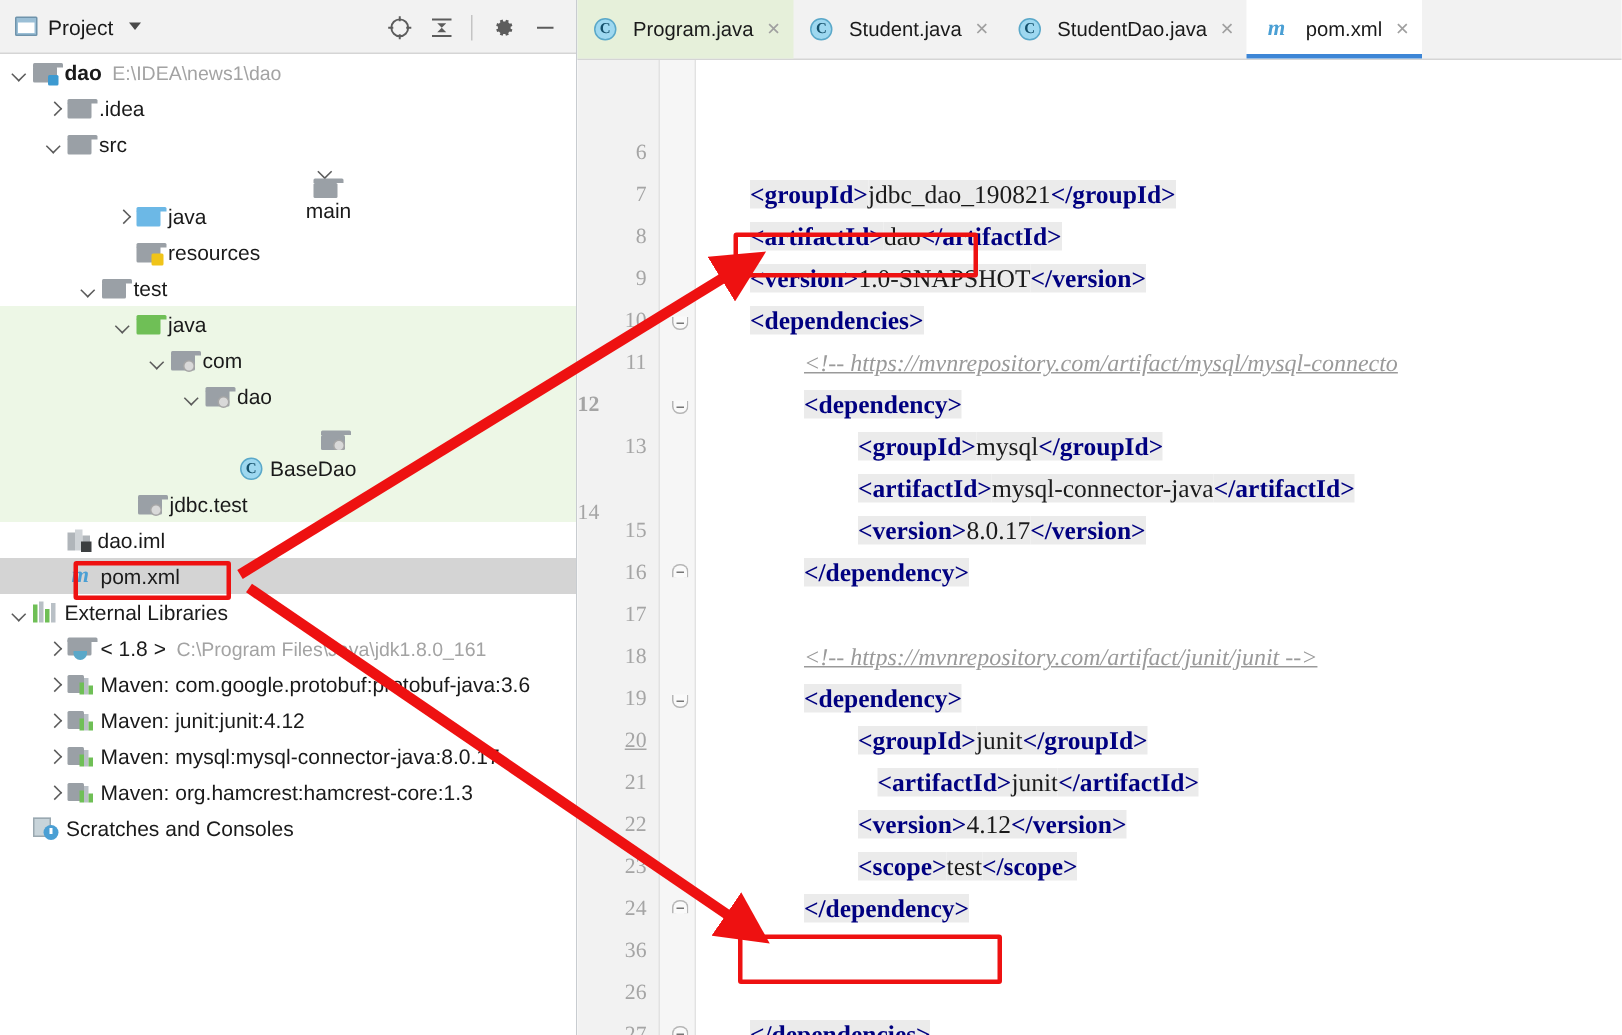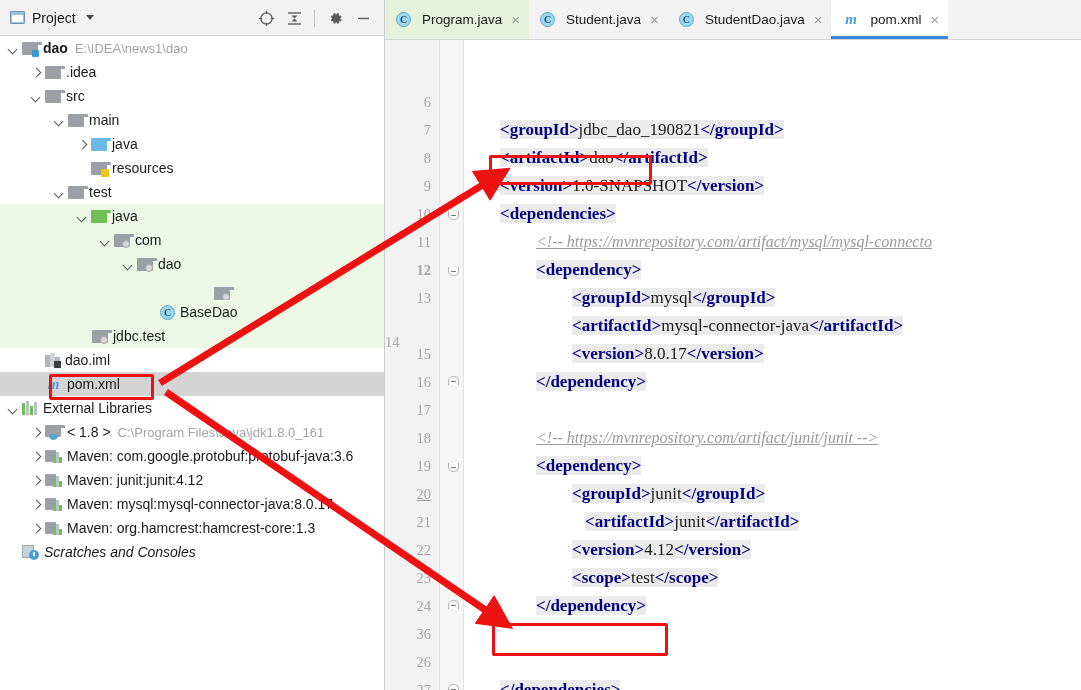--- a/index.html
+++ b/index.html
@@ -237,21 +237,21 @@
           <span class="lbl">.idea</span>
         </div>
         <div class="row" style="padding-left: 31px;">
           <span class="arrow down"></span>
           <span class="ic folder f-gray">
             <span class="tab"></span>
             <span class="body"></span>
           </span>
           <span class="lbl">src</span>
         </div>
-        <div class="row" style="padding-left: 54px;">
+        <div class="row" style="padding-left: 54px; flex-direction: column;">
           <span class="arrow down"></span>
           <span class="ic folder f-gray">
             <span class="tab"></span>
             <span class="body"></span>
           </span>
           <span class="lbl">main</span>
         </div>
         <div class="row" style="padding-left: 77px;">
           <span class="arrow right"></span>
           <span class="ic folder f-blue">
@@ -394,21 +394,21 @@
         <div class="row" style="padding-left: 31px;">
           <span class="arrow right"></span>
           <span class="ic mlib">
             <span class="body"></span>
             <i></i>
             <i></i>
             <i></i>
           </span>
           <span class="lbl">Maven: org.hamcrest:hamcrest-core:1.3</span>
         </div>
-        <div class="row" style="padding-left: 8px; font-style: italic;">
+        <div class="row" style="padding-left: 8px;">
           <span class="arrow"></span>
           <span class="ic scr">
             <span class="pg"></span>
             <span class="cl"></span>
           </span>
           <span class="lbl">Scratches and Consoles</span>
         </div>
       </div>
   </div>
 
@@ -446,21 +446,21 @@
           <div class="cline" style="top: 76px; left: 115px;"><span class="tag hl">&lt;groupId&gt;</span><span class="val">jdbc_dao_190821</span><span class="tag hl">&lt;/groupId&gt;</span></div>
           <div class="lnum" style="top: 104px; right: 650px; position: absolute; left: 0px; width: 46px; text-align: right;">8</div>
           <div class="cline" style="top: 104px; left: 115px;"><span class="tag hl">&lt;artifactId&gt;</span><span class="val">dao</span><span class="tag hl">&lt;/artifactId&gt;</span></div>
           <div class="lnum" style="top: 132px; right: 650px; position: absolute; left: 0px; width: 46px; text-align: right;">9</div>
           <div class="cline" style="top: 132px; left: 115px;"><span class="tag hl">&lt;version&gt;</span><span class="val">1.0-SNAPSHOT</span><span class="tag hl">&lt;/version&gt;</span></div>
           <div class="lnum" style="top: 160px; right: 650px; position: absolute; left: 0px; width: 46px; text-align: right;">10</div>
           <div class="fold tri" style="top: 171px;"></div>
           <div class="cline" style="top: 160px; left: 115px;"><span class="tag hl">&lt;dependencies&gt;</span></div>
           <div class="lnum" style="top: 188px; right: 650px; position: absolute; left: 0px; width: 46px; text-align: right;">11</div>
           <div class="cline" style="top: 188px; left: 151px;"><span class="cmt"><u>&lt;!-- https://mvnrepository.com/artifact/mysql/mysql-connecto</u></span></div>
-          <div class="lnum" style="top: 216px; right: 650px; position: absolute; left: 0px; width: 46px; text-align: right; font-weight: bold;">12</div>
+          <div class="lnum" style="top: 216px; right: 650px; position: absolute; left: 0px; width: 46px; text-align: left; font-weight: bold;">12</div>
           <div class="fold tri" style="top: 227px;"></div>
           <div class="cline" style="top: 216px; left: 151px;"><span class="tag hl">&lt;dependency&gt;</span></div>
           <div class="lnum" style="top: 244px; right: 650px; position: absolute; left: 0px; width: 46px; text-align: right;">13</div>
           <div class="cline" style="top: 244px; left: 187px;"><span class="tag hl">&lt;groupId&gt;</span><span class="val">mysql</span><span class="tag hl">&lt;/groupId&gt;</span></div>
           <div class="lnum" style="top: 288px; right: 650px; position: absolute; left: 0px; width: 46px; text-align: left;">14</div>
           <div class="cline" style="top: 272px; left: 187px;"><span class="tag hl">&lt;artifactId&gt;</span><span class="val">mysql-connector-java</span><span class="tag hl">&lt;/artifactId&gt;</span></div>
           <div class="lnum" style="top: 300px; right: 650px; position: absolute; left: 0px; width: 46px; text-align: right;">15</div>
           <div class="cline" style="top: 300px; left: 187px;"><span class="tag hl">&lt;version&gt;</span><span class="val">8.0.17</span><span class="tag hl">&lt;/version&gt;</span></div>
           <div class="lnum" style="top: 328px; right: 650px; position: absolute; left: 0px; width: 46px; text-align: right;">16</div>
           <div class="fold endtri" style="top: 336px;"></div>

